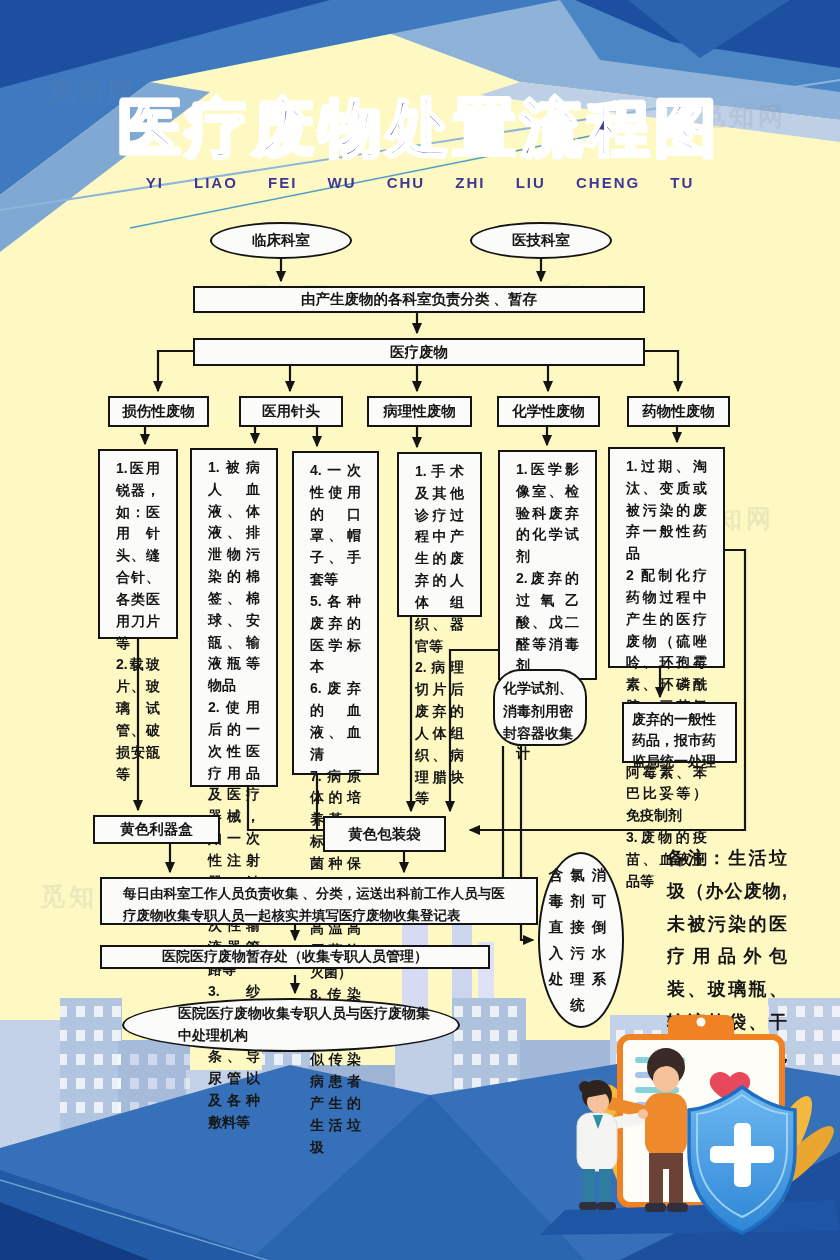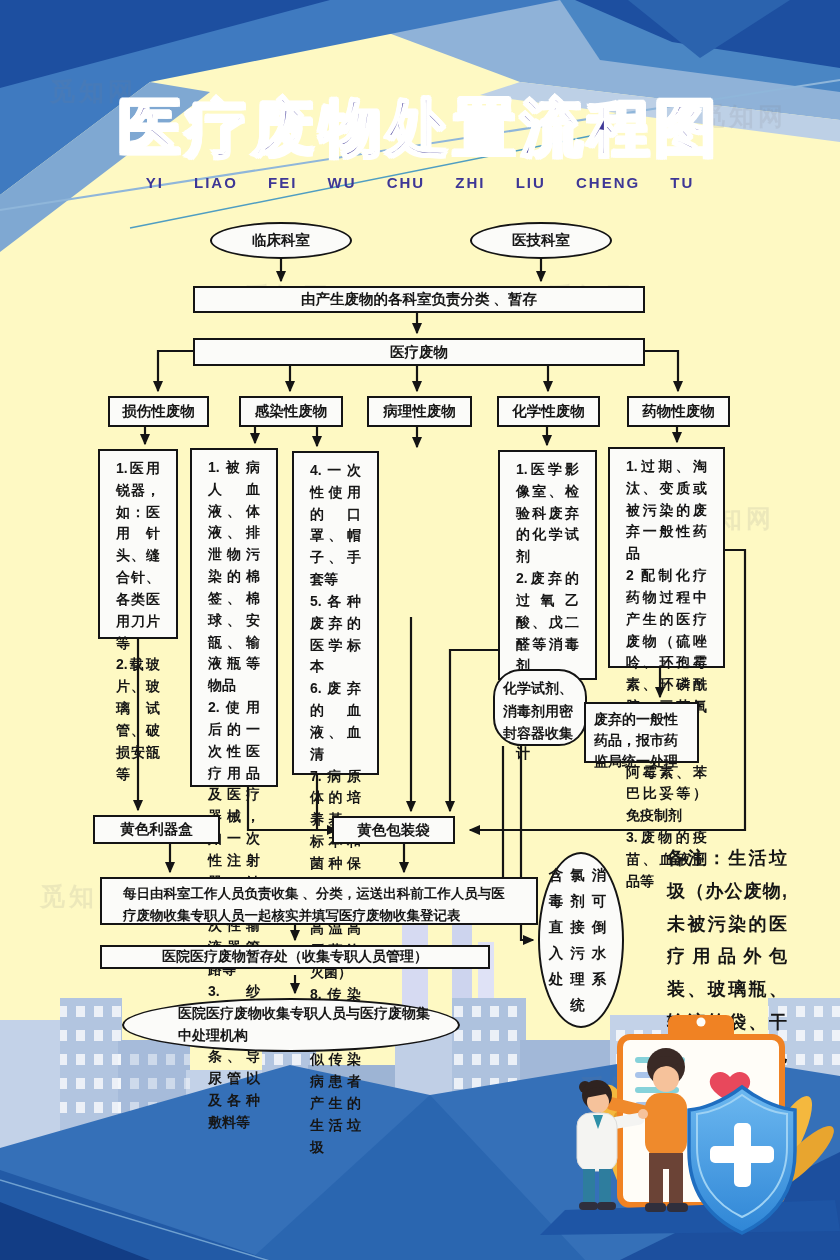--- a/index.html
+++ b/index.html
@@ -33,24 +33,24 @@
   .detail{border-width:2.5px;padding:7px 16px;font-size:14px;line-height:1.56;
           text-align:justify;white-space:pre-line;}
   .n-d1{left:98px; top:449px;width:80px; height:190px;}
   .n-d2{left:190px;top:448px;width:88px; height:339px;}
   .n-d3{left:292px;top:451px;width:87px; height:324px;}
   .n-d4{left:397px;top:452px;width:85px; height:165px;}
   .n-d5{left:498px;top:450px;width:99px; height:230px;}
   .n-d6{left:608px;top:447px;width:117px;height:221px;}
   .n-b3{left:493px;top:669px;width:94px;height:77px;font-size:14px;line-height:1.62;
         padding:6px 8px;text-align:left;white-space:pre-line;border-radius:28px;}
-  .n-b4{left:584px;top:702px;width:115px;height:61px;font-size:14px;line-height:1.5;
+  .n-b4{left:622px;top:702px;width:115px;height:61px;font-size:14px;line-height:1.5;
         padding:5px 8px;text-align:left;}
   .n-b5{left:93px; top:815px;width:127px;height:29px;font-size:14.5px;}
-  .n-b6{left:332px;top:816px;width:123px;height:28px;font-size:14.5px;}
+  .n-b6{left:323px;top:816px;width:123px;height:36px;font-size:14.5px;}
   .n-b7{left:100px;top:877px;width:438px;height:48px;font-size:13.5px;line-height:1.62;
         padding:4px 21px;text-align:left;}
   .n-b8{left:100px;top:945px;width:390px;height:24px;font-size:14px;}
   .n-e3{left:122px;top:998px;width:338px;height:54px;font-size:14px;line-height:1.55;
         display:flex;align-items:center;padding-left:54px;padding-right:22px;text-align:left;}
   .n-e4{left:538px;top:852px;width:86px;height:176px;}
   .n-e4 .vt{position:absolute;left:50%;top:50%;transform:translate(-50%,-50%);width:68px;
         font-size:14.5px;letter-spacing:7px;line-height:1.8;text-align:center;}
   .note{position:absolute;left:667px;top:842px;width:120px;font-size:18px;font-weight:700;
         color:#161616;line-height:1.82;text-align:justify;}
@@ -164,35 +164,37 @@
       <path d="M295,975 L295,993" marker-end="url(#ah)"></path>
     </g>
   </svg>
 
   <div class="node ellipse ctr n-e1">临床科室</div>
   <div class="node ellipse ctr n-e2">医技科室</div>
   <div class="node ctr n-b1">由产生废物的各科室负责分类 、暂存</div>
   <div class="node ctr n-b2">医疗废物</div>
 
   <div class="node ctr cat n-c1">损伤性废物</div>
-  <div class="node ctr cat n-c2">感染性废物</div>
+  <div class="node ctr cat n-c2">医用针头</div>
   <div class="node ctr cat n-c3">病理性废物</div>
   <div class="node ctr cat n-c4">化学性废物</div>
   <div class="node ctr cat n-c5">药物性废物</div>
 
   <div class="node detail n-d1">1.医用锐器，如：医用针头、缝合针、各类医用刀片等
 2.载玻片、玻璃试管、破损安瓿等</div>
   <div class="node detail n-d2">1.被病人血液、体液、排泄物污染的棉签、棉球、安瓿、输液瓶等物品
 2.使用后的一次性医疗用品及医疗器械，如一次性注射器针筒、一次性输液器管路等
 3.纱布、引流棉条、导尿管以及各种敷料等</div>
   <div class="node detail n-d3">4.一次性使用的口罩、帽子、手套等
 5.各种废弃的医学标本
 6.废弃的血液、血清
 7.病原体的培养基、标本和菌种保存液（就地高温高压蒸汽灭菌）
 8.传染病患者或者疑似传染病患者产生的生活垃圾</div>
+  <div class="node detail n-d4">1.手术及其他诊疗过程中产生的废弃的人体组织、器官等
+2.病理切片后废弃的人体组织、病理腊块等</div>
   <div class="node detail n-d5">1.医学影像室、检验科废弃的化学试剂
 2.废弃的过氧乙酸、戊二醛等消毒剂
 3.废弃的汞血压计、温度计</div>
   <div class="node detail n-d6">1.过期、淘汰、变质或被污染的废弃一般性药品
 2 配制化疗药物过程中产生的医疗废物（硫唑呤、环孢霉素、环磷酰胺、三苯氧氨、顺铂、丝裂霉素、阿霉素、苯巴比妥等）免疫制剂
 3.废物的疫苗、血液制品等</div>
 
   <div class="node n-b3">化学试剂、消毒剂用密封容器收集</div>
   <div class="node n-b4">废弃的一般性药品，报市药监局统一处理</div>
   <div class="node ctr n-b5">黄色利器盒</div>

